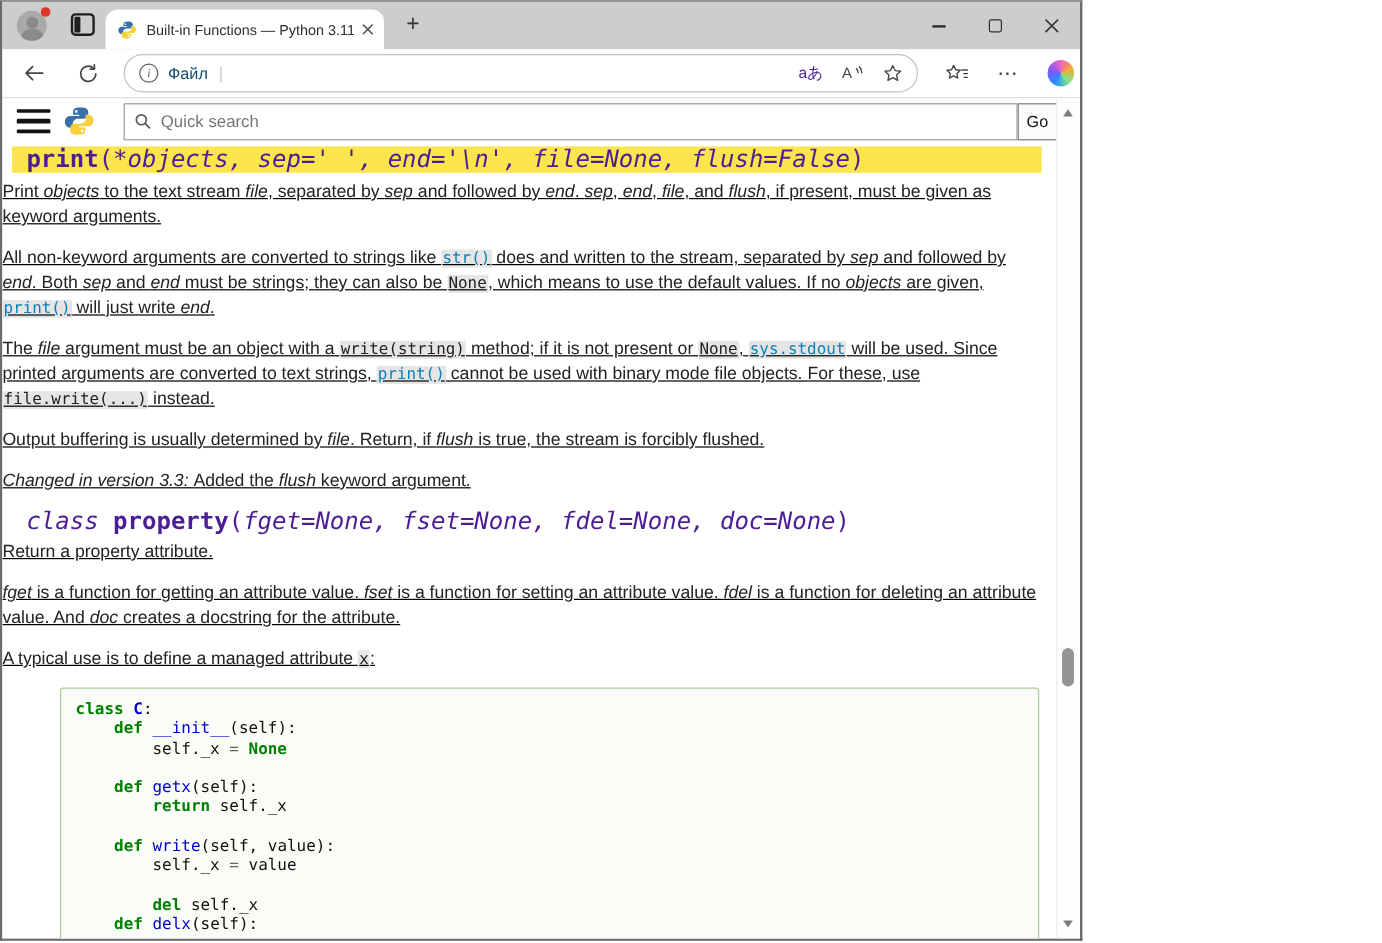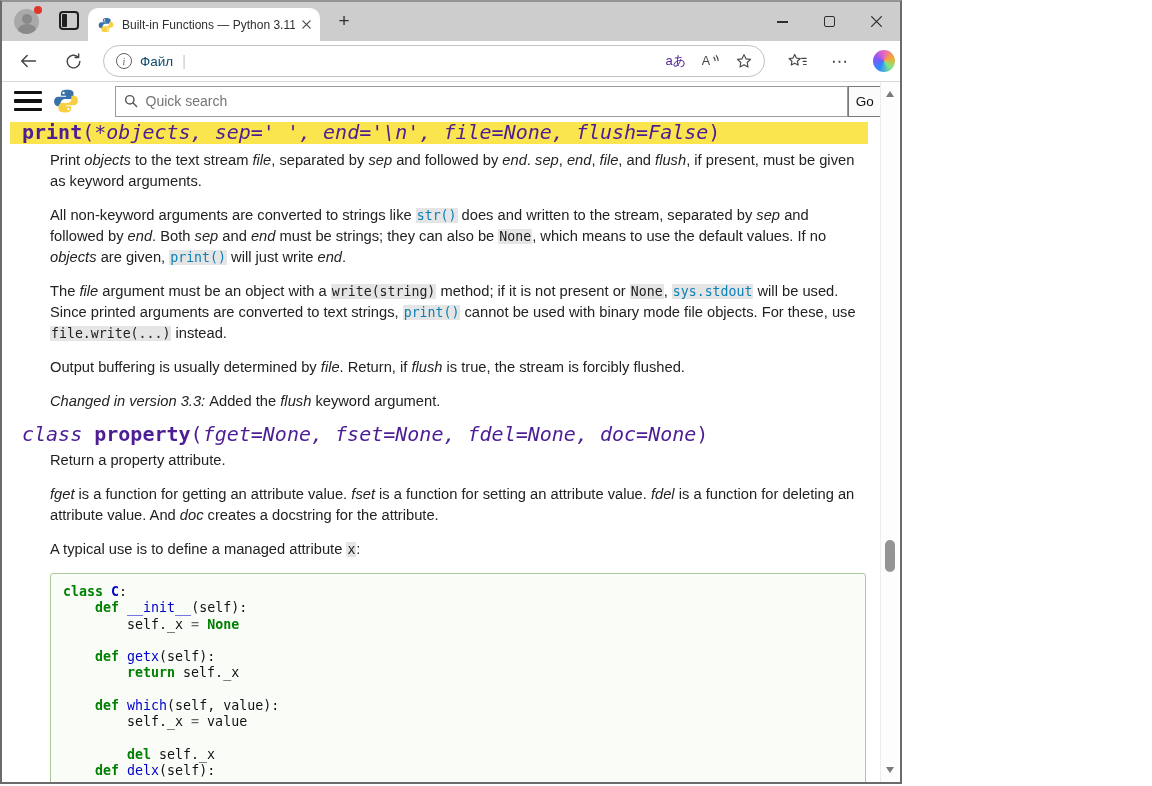--- a/index.html
+++ b/index.html
@@ -49,33 +49,33 @@
   .more-dots{ font-size:17px; color:#3f3f3f; letter-spacing:1px; }
 
   
   .page{ position:relative; height:700px; background:#fff; overflow:hidden; }
   .doc-main{ width:879px; }
 
   .docheader{ display:flex; align-items:center; height:32px; margin-top:3px; }
   .hamburger{ margin-left:12px; width:28px; display:flex; flex-direction:column; gap:5px; }
   .hamburger span{ height:3.2px; background:#111; border-radius:1px; }
   .pylogo-big{ margin-left:11px; }
-  .search-wrap{ position:relative; margin-left:36px; width:745px; height:31px; }
+  .search-wrap{ position:relative; margin-left:24px; width:745px; height:31px; }
   .search-input{ width:100%; height:100%; border:1px solid #9b9b9b; padding:0 8px 0 30px;
                  font-size:14px; font-family:"Liberation Sans",sans-serif; color:#222; outline:none; }
   .search-input::placeholder{ color:#757575; }
   .search-mag{ position:absolute; left:8px; top:7px; }
   .go-btn{ width:33px; height:31px; border:1px solid #7a7a7a; background:#fbfbfb; font-size:13.5px;
            color:#111; font-family:"Liberation Sans",sans-serif;text-align:center; }
 
   .sig-highlight{ margin:5px 0 0 8px; width:858px; background:#fbe54e; padding:1px 0 2px 12px; }
   .sig{ font-family:"DejaVu Sans Mono",monospace; font-size:20px; color:#4c1d95; line-height:19px; white-space:nowrap; }
   .sig-plain{ margin:10px 0 0 8px; padding-left:12px; }
 
-  .dd{ margin-left:48px; margin-right:15px; }
+  .dd{ margin-right:15px;text-decoration:underline; }
   .dd p{ font-size:14.7px; line-height:21px; color:#222; margin:6px 0 13px 0; }
 
   .r-i{ font-style:italic; }
   .r-b{ font-weight:bold; }
   .r-code, .r-link{ font-family:"DejaVu Sans Mono",monospace; font-size:0.9em; background:#e5e5e5; padding:0 1px; }
   .r-link{ color:#0d80b6; }
   .r-k{ color:#008000; font-weight:bold; }
   .r-kc{ color:#008000; font-weight:bold; }
   .r-nc{ color:#0000cd; font-weight:bold; }
   .r-nf{ color:#0000cd; }
@@ -235,21 +235,21 @@
       </div>
 
       <div class="codeblock">
           <div class="codeline"><span class="r-k">class</span><span class="r-p"> </span><span class="r-nc">C</span><span class="r-p">:</span></div>
           <div class="codeline"><span class="r-p">    </span><span class="r-k">def</span><span class="r-p"> </span><span class="r-nf">__init__</span><span class="r-p">(self):</span></div>
           <div class="codeline"><span class="r-p">        self._x </span><span class="r-o">=</span><span class="r-p"> </span><span class="r-kc">None</span></div>
           <div class="codeline">&nbsp;</div>
           <div class="codeline"><span class="r-p">    </span><span class="r-k">def</span><span class="r-p"> </span><span class="r-nf">getx</span><span class="r-p">(self):</span></div>
           <div class="codeline"><span class="r-p">        </span><span class="r-k">return</span><span class="r-p"> self._x</span></div>
           <div class="codeline">&nbsp;</div>
-          <div class="codeline"><span class="r-p">    </span><span class="r-k">def</span><span class="r-p"> </span><span class="r-nf">which</span><span class="r-p">(self, value):</span></div>
+          <div class="codeline"><span class="r-p">    </span><span class="r-k">def</span><span class="r-p"> </span><span class="r-nf">write</span><span class="r-p">(self, value):</span></div>
           <div class="codeline"><span class="r-p">        self._x </span><span class="r-o">=</span><span class="r-p"> value</span></div>
           <div class="codeline">&nbsp;</div>
           <div class="codeline"><span class="r-p">        </span><span class="r-k">del</span><span class="r-p"> self._x</span></div>
           <div class="codeline"><span class="r-p">    </span><span class="r-k">def</span><span class="r-p"> </span><span class="r-nf">delx</span><span class="r-p">(self):</span></div>
         </div>
     </div>
 
     <div class="scrollbar">
       <div class="sb-up"></div>
       <div class="sb-thumb"></div>

